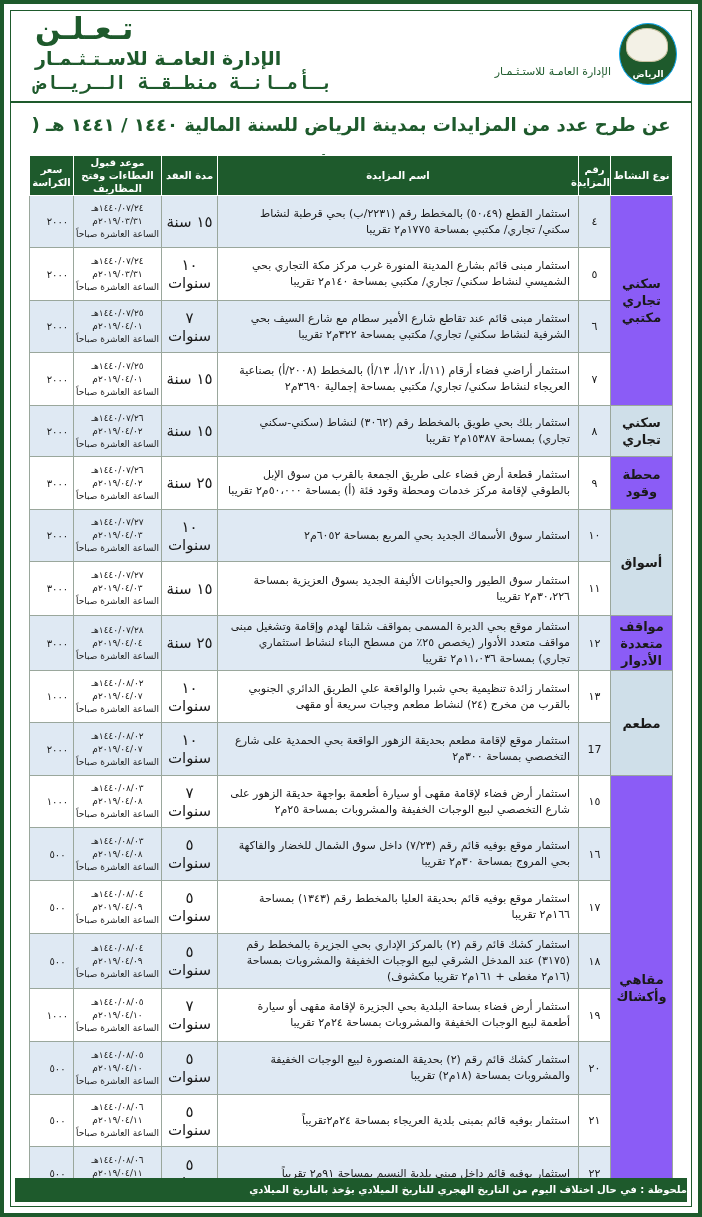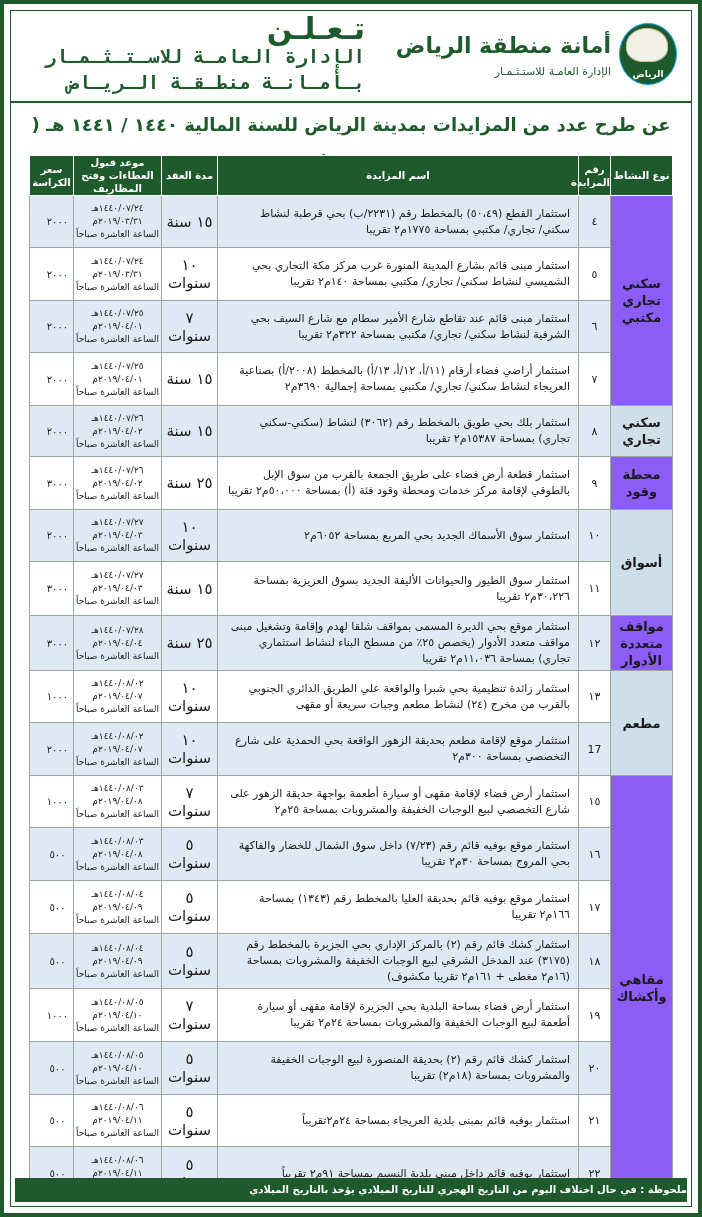--- a/index.html
+++ b/index.html
@@ -23,23 +23,23 @@
   .logo-emblem .inner-circle {
     position: absolute; left: 6px; top: 4px; width: 42px; height: 34px; border-radius: 50% 50% 40% 40%;
     background: #f3f1e6; border: 1px solid #c9c2a0;
   }
   .logo-emblem .emblem-txt {
     position: absolute; left: 0; right: 0; bottom: 5px; text-align: center;
     color: #fff; font-size: 9px; font-weight: bold;
   }
   .logo-title { position: absolute; right: 66px; top: 10px; font-size: 22px; font-weight: bold; color: #1e5a2c; white-space: nowrap; }
   .logo-sub { position: absolute; right: 66px; top: 42px; font-size: 11px; color: #1e5a2c; white-space: nowrap; letter-spacing: 1px; }
-  .announce { position: absolute; left: 24px; top: 2px; width: 330px; text-align: right; color: #1e5a2c; font-weight: bold; }
+  .announce { position: absolute; left: 24px; top: 2px; width: 330px; text-align: left; color: #1e5a2c; font-weight: bold; }
   .announce .l1 { font-size: 30px; line-height: 32px; letter-spacing: 10px; }
-  .announce .l2 { font-size: 19px; line-height: 26px; letter-spacing: 2px; font-family: Liberation Mono, monospace; }
+  .announce .l2 { font-size: 19px; line-height: 26px; letter-spacing: 2px; }
   .announce .l3 { font-size: 19px; line-height: 26px; letter-spacing: 3px; font-family: Liberation Mono, monospace; }
   .subtitle {
     position: absolute; left: 0; right: 0; top: 94px; height: 40px; text-align: center;
     font-size: 18px; font-weight: bold; color: #1e5a2c; line-height: 40px;
   }
   
   .table-wrap { position: absolute; left: 18px; right: 18px; top: 144px; }
   table { width: 100%; border-collapse: collapse; table-layout: fixed; direction: rtl; }
   th {
     background: #1e5a2c; color: #fff; font-size: 10px; font-weight: bold; height: 30px;
@@ -66,21 +66,20 @@
 
 <div class="frame">
   <div class="inner">
 
     <div class="header">
       <div class="logo-block">
         <div class="logo-emblem">
           <div class="inner-circle"></div>
           <div class="emblem-txt">الرياض</div>
         </div>
-        <div class="logo-title">أمانة منطقة الرياض</div>
         <div class="logo-sub">الإدارة العامـة للاستـثـمـار</div>
       </div>
       <div class="announce">
         <div class="l1">تـعـلـن</div>
         <div class="l2">الإدارة العامـة للاسـتـثـمـار</div>
         <div class="l3">بـأمـانـة منطـقـة الـريـاض</div>
       </div>
     </div>
 
     <div class="subtitle">عن طرح عدد من المزايدات بمدينة الرياض للسنة المالية ١٤٤٠ / ١٤٤١ هـ ( المجموعة الأولى )</div>

